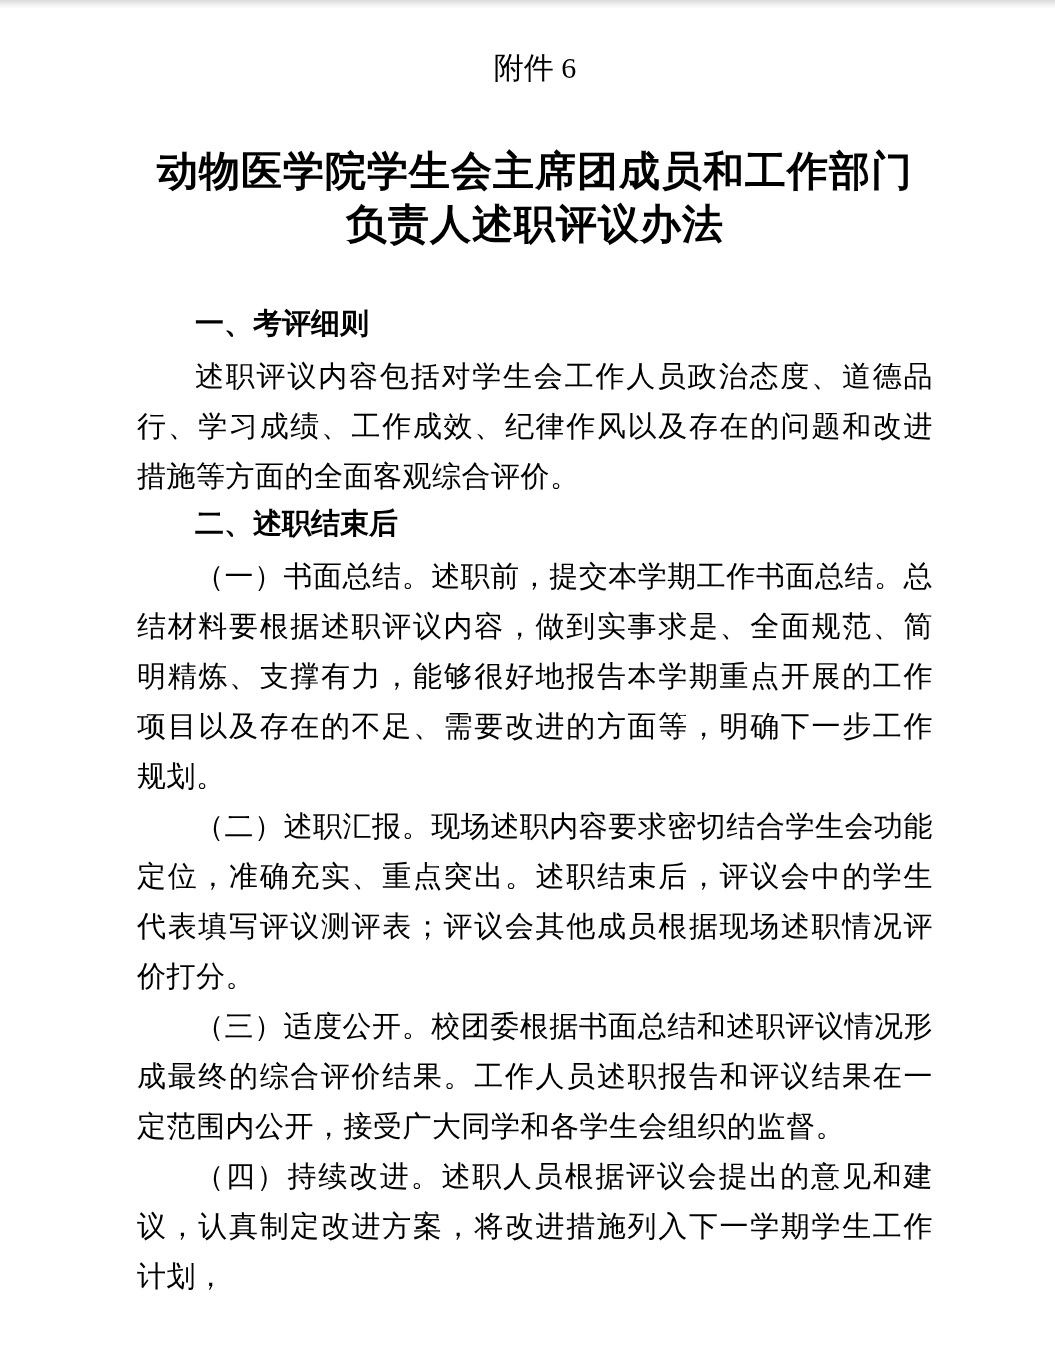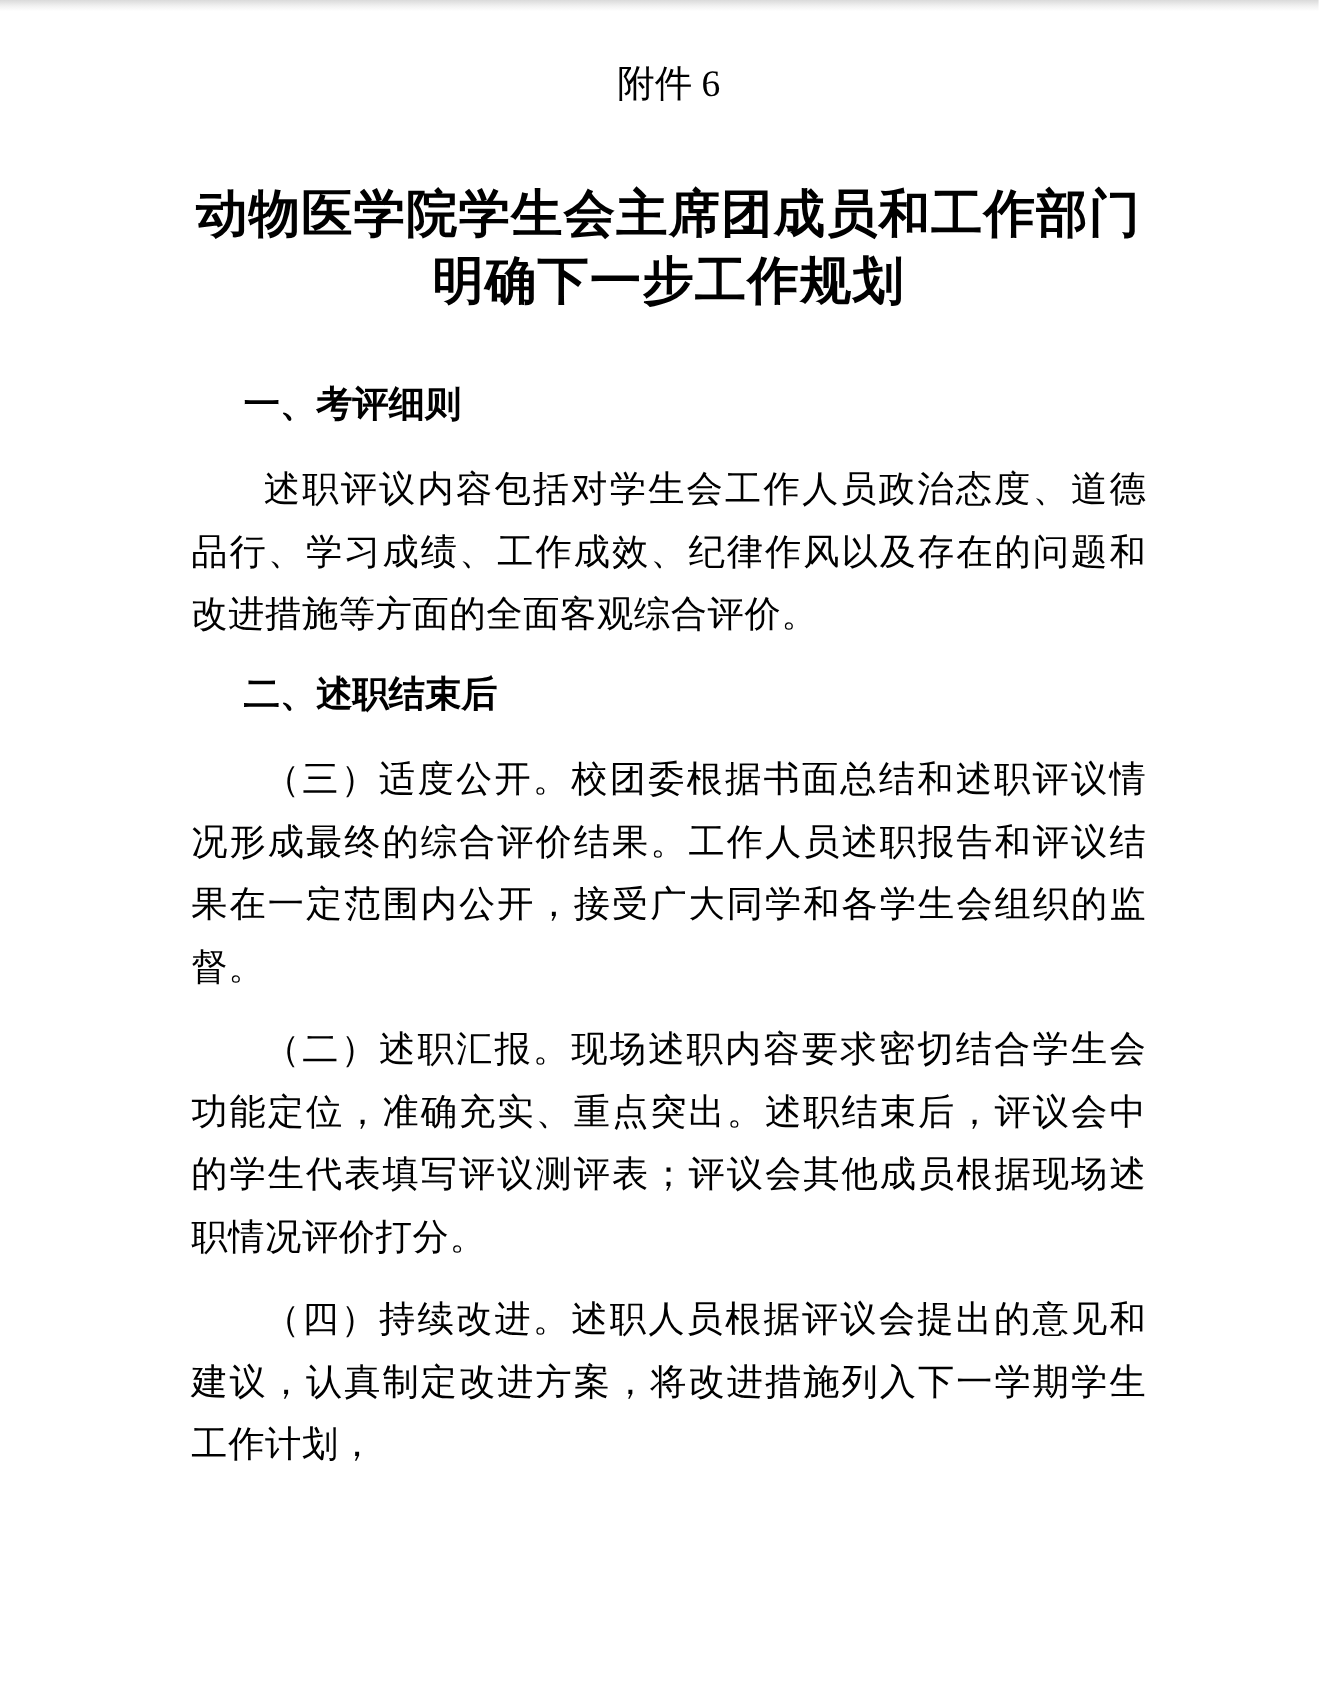--- a/index.html
+++ b/index.html
@@ -53,49 +53,50 @@
   }
   .body-text h2 {
     margin: 0;
     font-size: 29px;
     font-weight: bold;
     line-height: 50px;
     text-indent: 2em;
     font-family: Liberation Mono, monospace;
   }
   .body-text p {
-    margin: 16px;
+    margin: 0;
     text-indent: 2em;
     letter-spacing: 0.5px;
   }
 </style>
 </head>
 <body>
 
 <div class="top-shadow"></div>
 
 <div class="content">
 
   <div class="attachment">附件 6</div>
 
   <h1 class="doc-title">
     <span class="title-line">动物医学院学生会主席团成员和工作部门</span>
-    <span class="title-line">明确下一步工作规划</span>
+    <span class="title-line">负责人述职评议办法</span>
   </h1>
 
   <div class="body-text">
 
     <h2>一、考评细则</h2>
 
     <p>述职评议内容包括对学生会工作人员政治态度、道德品行、学习成绩、工作成效、纪律作风以及存在的问题和改进措施等方面的全面客观综合评价。</p>
 
     <h2>二、述职结束后</h2>
 
+    <p>（一）书面总结。述职前，提交本学期工作书面总结。总结材料要根据述职评议内容，做到实事求是、全面规范、简明精炼、支撑有力，能够很好地报告本学期重点开展的工作项目以及存在的不足、需要改进的方面等，明确下一步工作规划。</p>
+
+    <p>（二）述职汇报。现场述职内容要求密切结合学生会功能定位，准确充实、重点突出。述职结束后，评议会中的学生代表填写评议测评表；评议会其他成员根据现场述职情况评价打分。</p>
 
     <p>（三）适度公开。校团委根据书面总结和述职评议情况形成最终的综合评价结果。工作人员述职报告和评议结果在一定范围内公开，接受广大同学和各学生会组织的监督。</p>
-
-    <p>（二）述职汇报。现场述职内容要求密切结合学生会功能定位，准确充实、重点突出。述职结束后，评议会中的学生代表填写评议测评表；评议会其他成员根据现场述职情况评价打分。</p>
 
     <p>（四）持续改进。述职人员根据评议会提出的意见和建议，认真制定改进方案，将改进措施列入下一学期学生工作计划，</p>
 
   </div>
 
 </div>
 
 </body></html>

